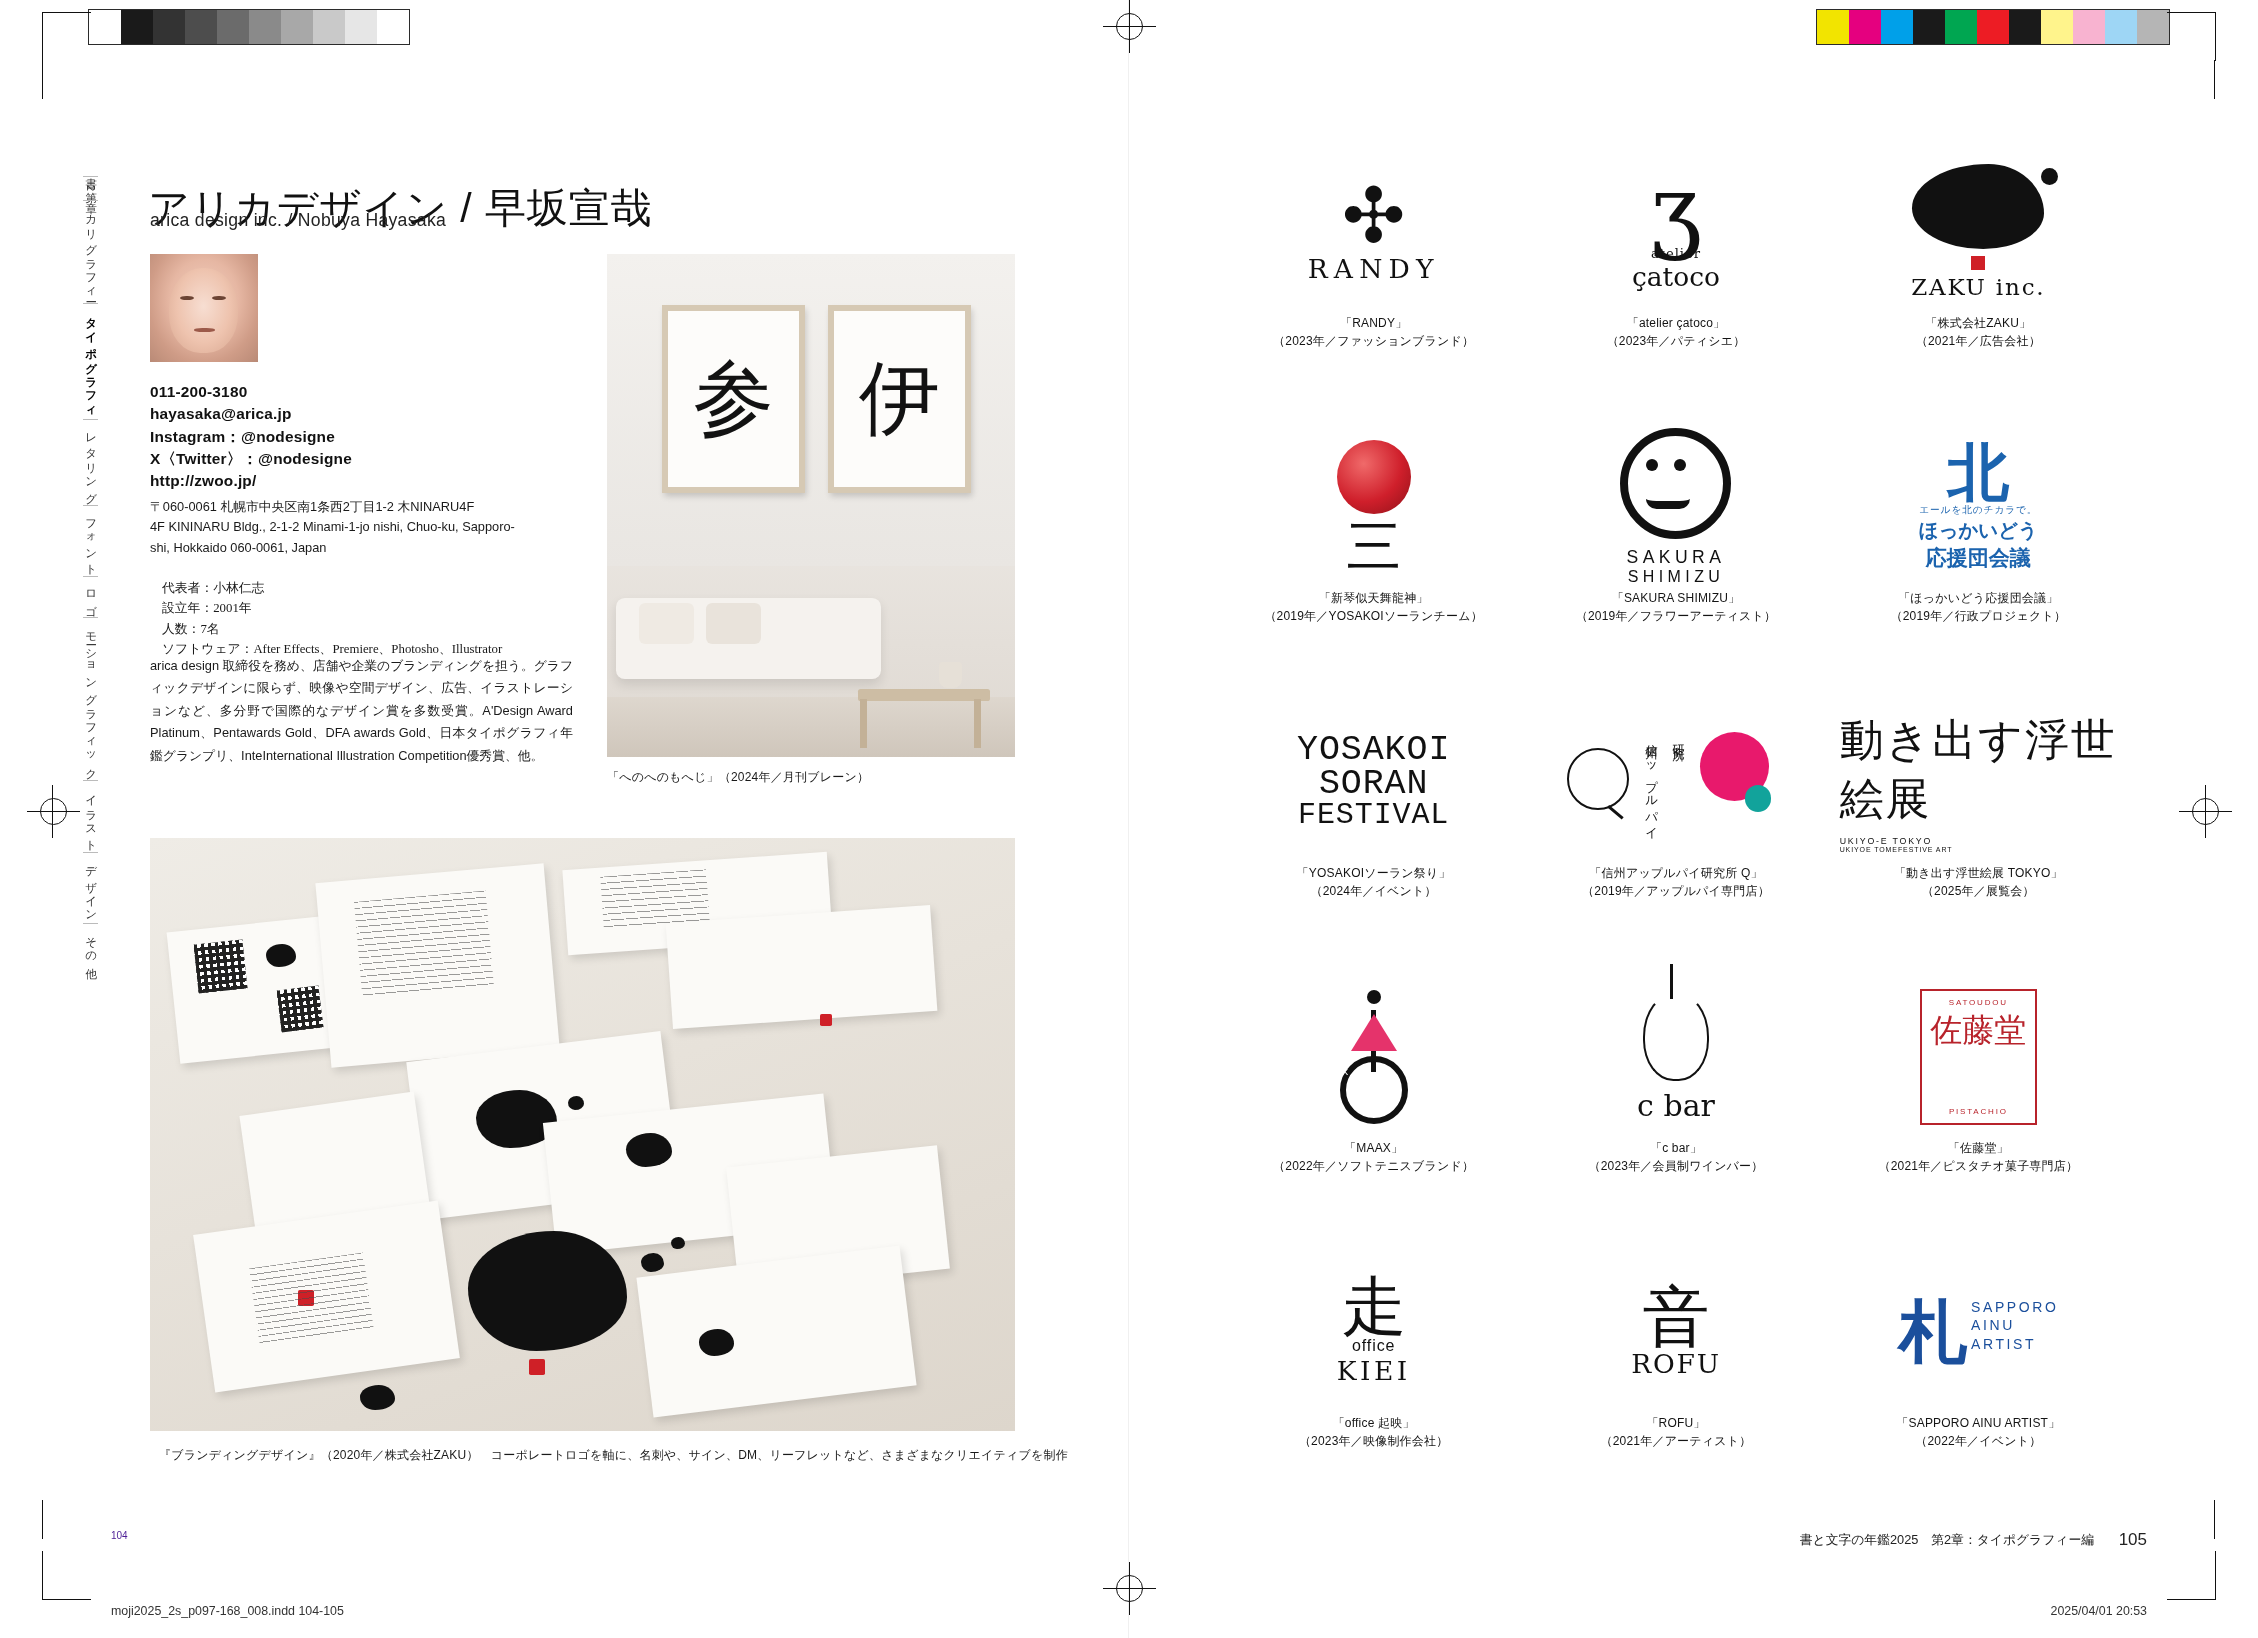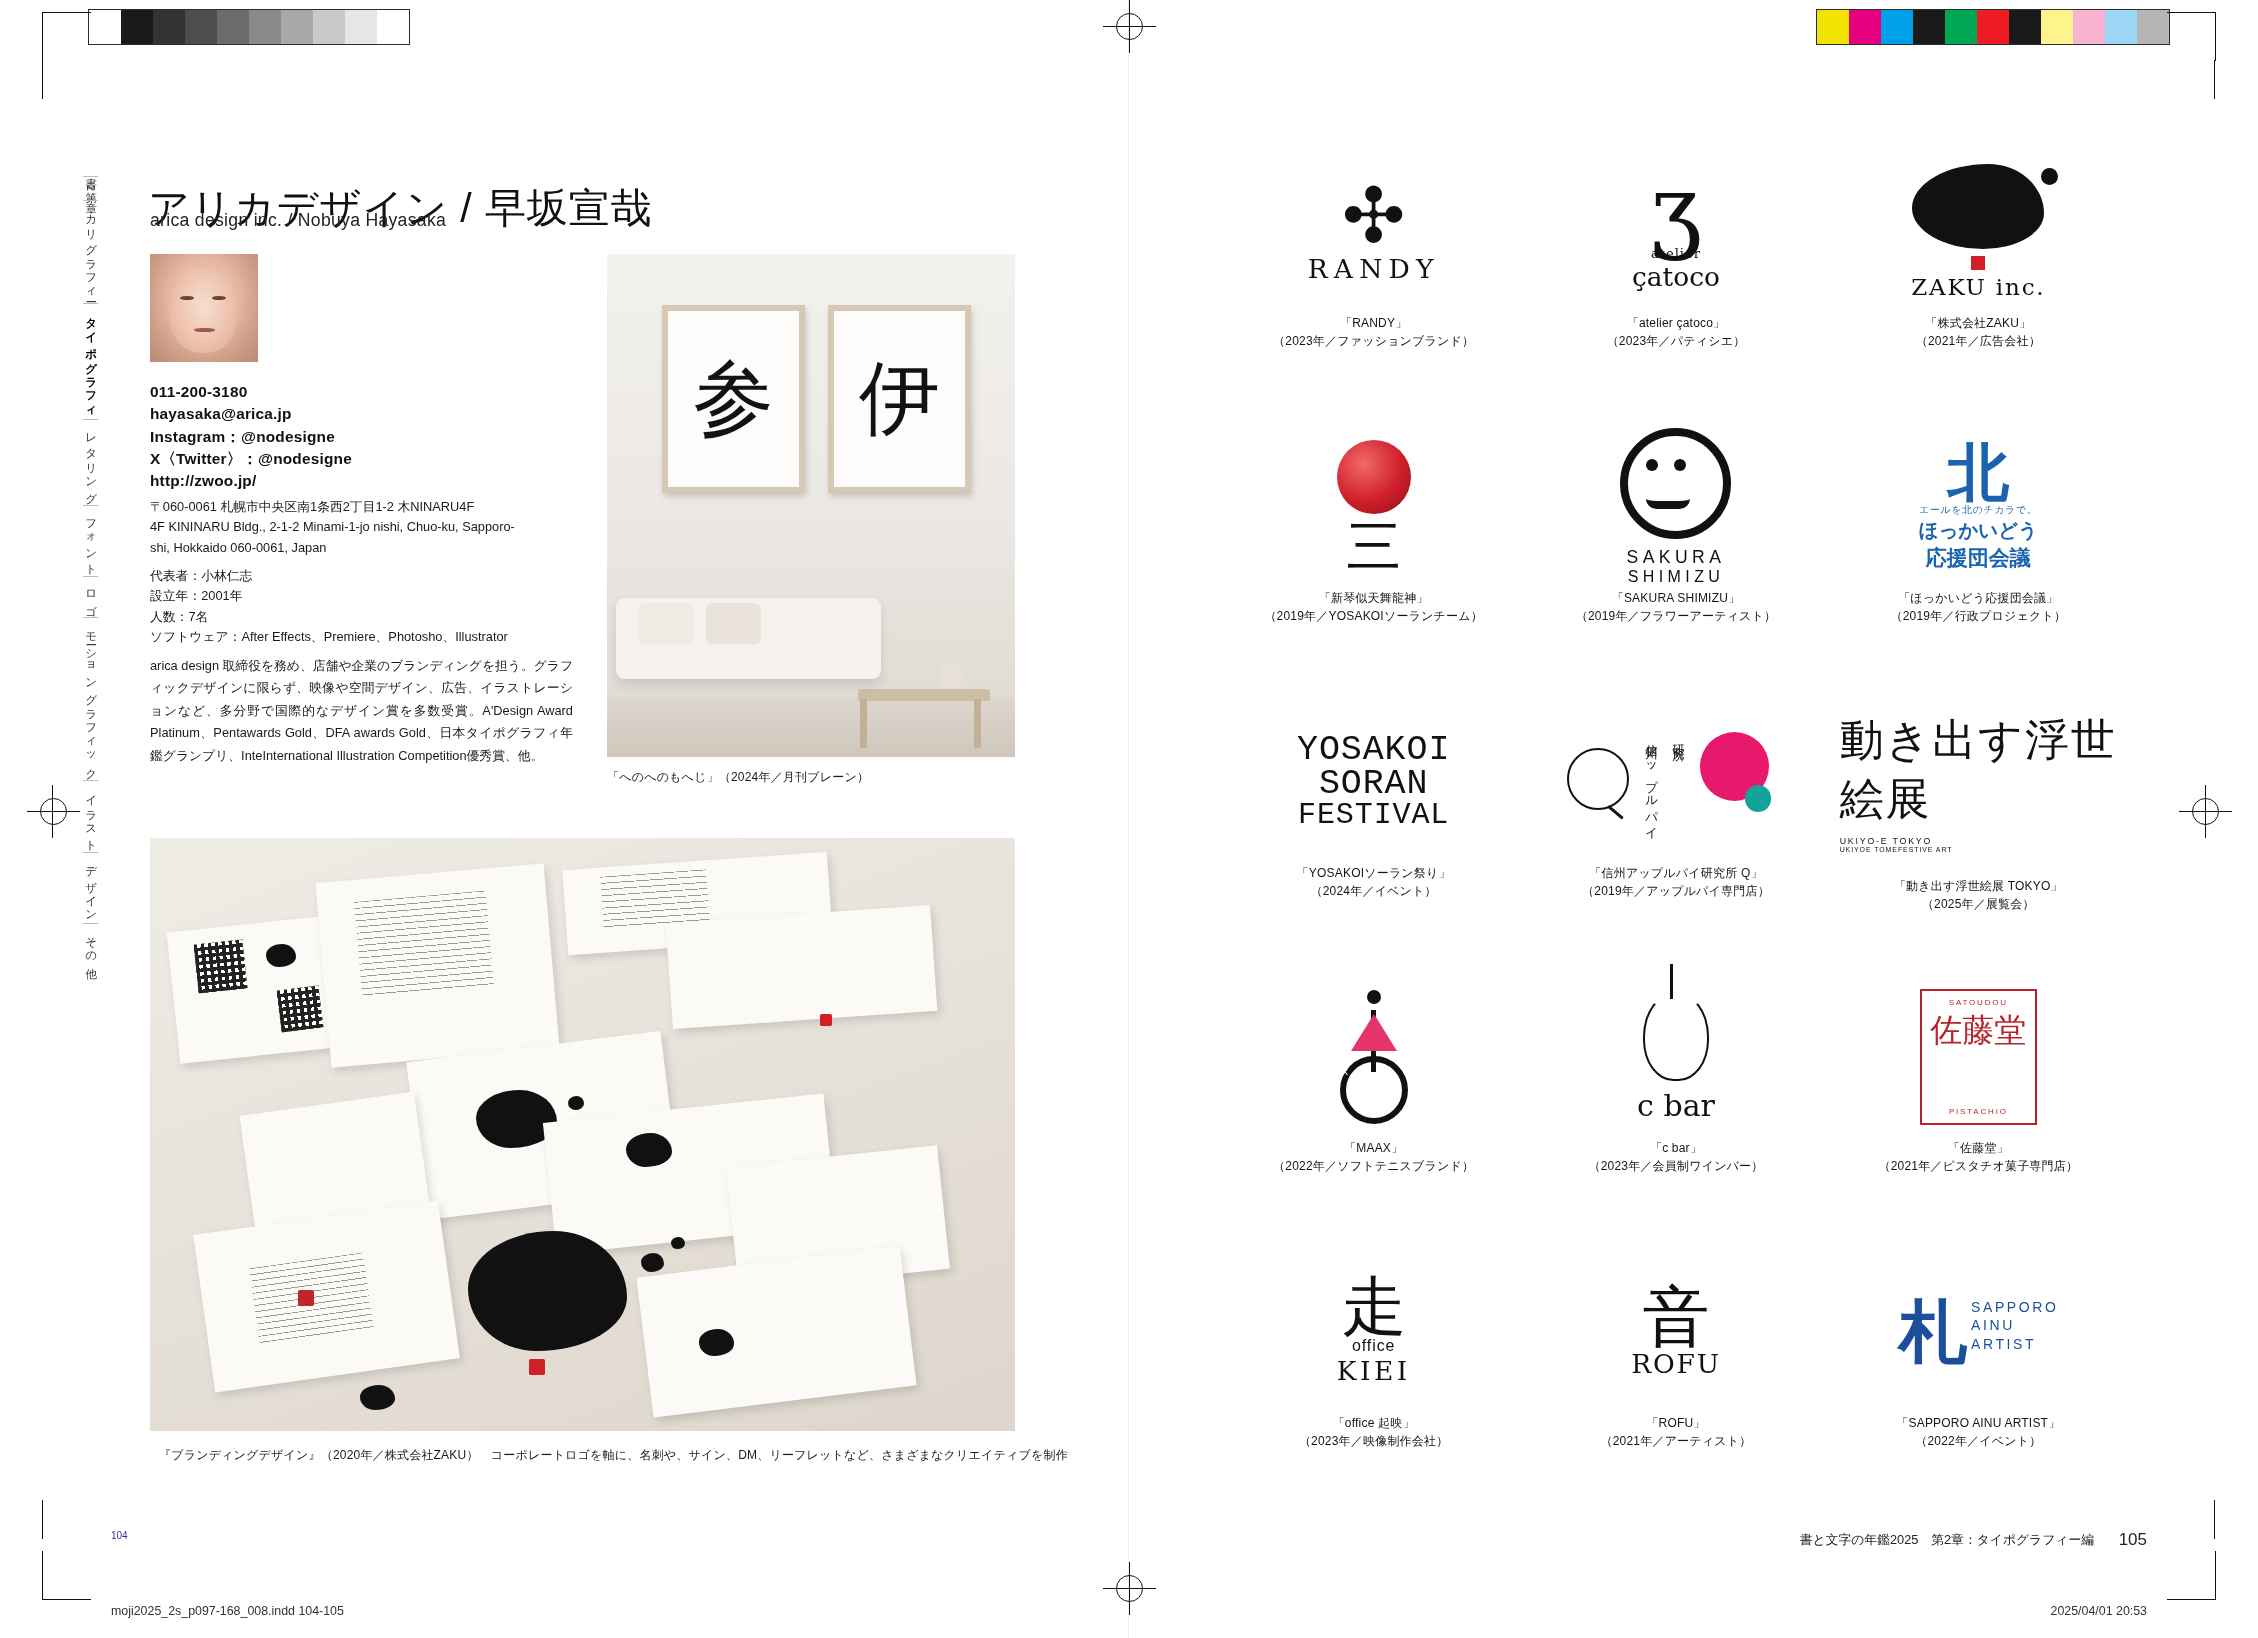--- a/index.html
+++ b/index.html
@@ -547,21 +547,21 @@
   </div>
 
   <pre class="contact" style="font-family:'Liberation Sans',sans-serif; margin:0;">011-200-3180
 hayasaka@arica.jp
 Instagram：@nodesigne
 X〈Twitter〉：@nodesigne
 http://zwoo.jp/</pre>
   <pre class="address" style="font-family:'Liberation Sans',sans-serif; margin:0;">〒060-0061 札幌市中央区南1条西2丁目1-2 木NINARU4F
 4F KININARU Bldg., 2-1-2 Minami-1-jo nishi, Chuo-ku, Sapporo-
 shi, Hokkaido 060-0061, Japan</pre>
-  <pre class="meta" style="font-family:Liberation Sans, sans-serif; margin:0;">代表者：小林仁志
+  <pre class="meta" style="font-family:Liberation Serif, serif; margin:12px;">代表者：小林仁志
 設立年：2001年
 人数：7名
 ソフトウェア：After Effects、Premiere、Photosho、Illustrator</pre>
   <div class="bio">arica design 取締役を務め、店舗や企業のブランディングを担う。グラフィックデザインに限らず、映像や空間デザイン、広告、イラストレーションなど、多分野で国際的なデザイン賞を多数受賞。A'Design Award Platinum、Pentawards Gold、DFA awards Gold、日本タイポグラフィ年鑑グランプリ、InteInternational Illustration Competition優秀賞、他。</div>
 
   <div class="photo-top">
     <div class="wallshadow"></div>
     <div class="frame f1">
       <div class="glyph">参</div>
     </div>
@@ -712,21 +712,21 @@
     </div>
 
     <div class="logocell">
       <div class="logomark">
         <div class="m-ukiyo">
           <div class="big">動き出す浮世絵展</div>
           <div class="sub">UKIYO-E TOKYO</div>
           <div class="sub2">UKIYOE TOMEFESTIVE ART</div>
         </div>
       </div>
-      <pre class="logocap" style="font-family:'Liberation Sans',sans-serif;margin:13px;">「動き出す浮世絵展 TOKYO」
+      <pre class="logocap" style="font-family:'Liberation Sans',sans-serif;margin:0;">「動き出す浮世絵展 TOKYO」
 （2025年／展覧会）</pre>
     </div>
 
     <div class="logocell">
       <div class="logomark">
         <div class="m-maax">
           <div class="dot"></div>
           <div class="bar"></div>
           <div class="tri"></div>
           <div class="ring"></div>

